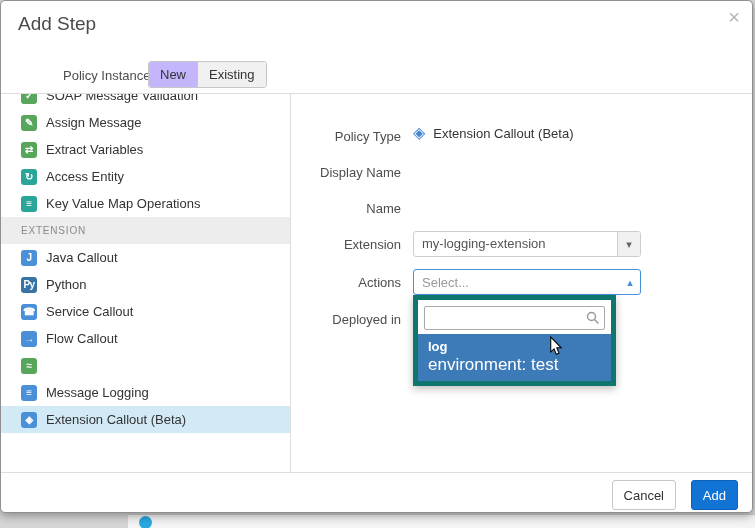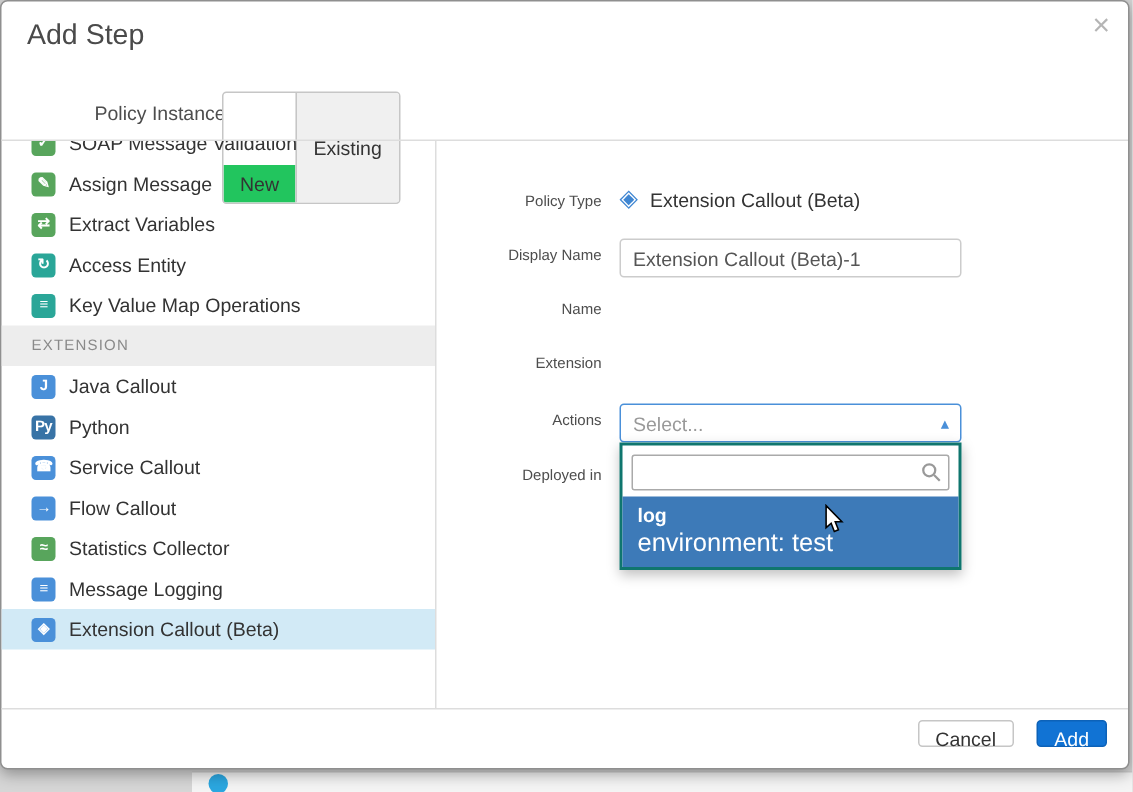--- a/index.html
+++ b/index.html
@@ -22,65 +22,65 @@
     box-shadow:0 3px 10px rgba(0,0,0,.35);
   }
   .dialog-title { position:absolute; left:17px; top:12px; font-size:19px; font-weight:normal; color:#4a4a4a; }
   .close-btn { position:absolute; right:12px; top:6px; font-size:20px; color:#b5b5b5; background:none; border:none; cursor:pointer; line-height:1; }
 
   
   .instance-row { position:absolute; left:0; top:58px; right:16px; height:34px; }
   .instance-label { position:absolute; left:62px; top:9px; font-size:13px; color:#4d4d4d; }
   .segmented { position:absolute; left:147px; top:2px; display:inline-flex; border:1px solid #c6c6c6; border-radius:3px; overflow:hidden; background:#fff; }
   .seg { padding:5px 11px; font-size:13px; color:#333; background:#f0f0f0; border:none; cursor:pointer; font-family:inherit; }
-  .seg.active { background:#22c55e;margin-top:48px; }
+  .seg.active { background:#c4b5fd; }
   .seg + .seg { border-left:1px solid #c6c6c6; }
 
   
   .dlg-body { position:absolute; left:0; top:92px; right:0; bottom:40px; border-top:1px solid #ddd; }
   .sidebar { position:absolute; left:0; top:0; width:290px; height:100%; border-right:1px solid #ddd; overflow:hidden; }
   .list-item { height:27px; display:flex; align-items:center; padding-left:20px; gap:9px; font-size:13px; color:#333; cursor:pointer; white-space:nowrap; }
   .list-item:first-child { margin-top:-12px; }
   .list-item.selected { background:#d2eaf6; }
   .pic {
     flex:0 0 16px; width:16px; height:16px; border-radius:3px;
     color:#fff; font-size:10px; font-weight:bold; line-height:16px; text-align:center;
     letter-spacing:-0.5px;
   }
   .section-head { height:27px; background:#ededed; color:#8a8a8a; font-size:10px; letter-spacing:.8px; display:flex; align-items:center; padding-left:20px; }
 
   
   .form { position:absolute; left:290px; top:0; right:0; height:100%; }
-  .flabel { position:absolute; left:0; width:110px; text-align:right; font-size:10px; color:#4d4d4d; }
+  .flabel { position:absolute; left:0; width:110px; text-align:right; font-size:13px; color:#4d4d4d; }
   .ctrl { position:absolute; left:122px; width:228px; }
   .ptype-value { display:flex; align-items:center; gap:8px; font-size:13px; color:#333; }
   .ptype-icon { color:#3f86d2; font-size:16px; line-height:16px; }
   .txt-input {
     width:228px; height:26px; border:1px solid #ccc; border-radius:3px;
     padding:4px 8px; font-size:13px; color:#555; font-family:inherit; background:#fff;
   }
   .select-box { height:26px; border:1px solid #ccc; border-radius:3px; display:flex; background:#fff; overflow:hidden; cursor:pointer; }
   .select-value { flex:1; padding:4px 8px; font-size:13px; color:#555; white-space:nowrap; overflow:hidden; }
   .select-addon { flex:0 0 23px; background:#f0f0f0; border-left:1px solid #ccc; display:flex; align-items:center; justify-content:center; color:#666; font-size:11px; }
   .combo { height:26px; border:1px solid #4a90d9; border-radius:3px; display:flex; align-items:center; background:#fff; cursor:pointer; }
   .combo-value { flex:1; padding:4px 8px; font-size:13px; color:#999; }
   .combo-caret { flex:0 0 20px; color:#4a90d9; font-size:11px; text-align:center; }
 
   
-  .dd-panel { position:absolute; left:122px; top:201px; width:228px; background:#fff; border:2px solid #0f766e; box-shadow:0 3px 8px rgba(0,0,0,.25); z-index:5; }
+  .dd-panel { position:absolute; left:122px; top:201px; width:203px; background:#fff; border:5px solid #0f766e; box-shadow:0 3px 8px rgba(0,0,0,.25); z-index:5; }
   .dd-search { position:relative; margin:6px 6px 4px; }
   .dd-search input { width:100%; height:24px; border:1px solid #aaa; border-radius:2px; padding:3px 24px 3px 6px; font-size:13px; font-family:inherit; color:#333; }
   .search-ic { position:absolute; right:5px; top:5px; }
   .dd-opts { background:#3d7ab8; padding:4px 10px 7px; cursor:pointer; }
   .opt-title { font-weight:bold; font-size:13px; color:#fff; line-height:18px; }
   .opt-sub { font-size:17px; color:#fff; line-height:18px; }
 
   
   .footer { position:absolute; left:0; right:0; bottom:0; height:40px; border-top:1px solid #ddd; }
-  .btn { position:absolute; top:7px; height:18px; font-size:13px; border-radius:3px; padding:4px 11px; cursor:pointer; font-family:inherit; }
+  .btn { position:absolute; top:7px; height:30px; font-size:13px; border-radius:3px; padding:4px 11px; cursor:pointer; font-family:inherit; }
   .btn-cancel { right:76px; background:#fff; border:1px solid #c6c6c6; color:#333; }
   .btn-add { right:14px; background:#1173d4; border:1px solid #0d62b8; color:#fff; }
 
   
   .cursor { position:absolute; left:549px; top:336px; z-index:10; }
 </style>
 </head>
 <body>
 
 <div class="backdrop">
@@ -139,21 +139,20 @@
       <div class="list-item">
         <span class="pic" style="background: rgb(74, 144, 217);">☎</span>
         <span>Service Callout</span>
       </div>
       <div class="list-item">
         <span class="pic" style="background: rgb(74, 144, 217);">→</span>
         <span>Flow Callout</span>
       </div>
       <div class="list-item">
         <span class="pic" style="background: rgb(88, 165, 92);">≈</span>
-        <span>Statistics Collector</span>
       </div>
       <div class="list-item">
         <span class="pic" style="background: rgb(74, 144, 217);">≡</span>
         <span>Message Logging</span>
       </div>
       <div class="list-item selected">
         <span class="pic" style="background: rgb(74, 144, 217);">◈</span>
         <span>Extension Callout (Beta)</span>
       </div>
 
@@ -161,25 +160,28 @@
 
     <div class="form">
 
       <span class="flabel" style="top:35px">Policy Type</span>
       <div class="ctrl ptype-value" style="top:31px">
         <span class="ptype-icon">◈</span>
         <span>Extension Callout (Beta)</span>
       </div>
 
       <span class="flabel" style="top:71px">Display Name</span>
-      <input class="ctrl txt-input" style="top: 65px;" value="Extension Callout (Beta)-1">
 
       <span class="flabel" style="top:107px">Name</span>
 
       <span class="flabel" style="top:143px">Extension</span>
+      <div class="ctrl select-box" style="top:137px">
+        <span class="select-value">my-logging-extension</span>
+        <span class="select-addon">▾</span>
+      </div>
 
       <span class="flabel" style="top:181px">Actions</span>
       <div class="ctrl combo" style="top:175px">
         <span class="combo-value">Select...</span>
         <span class="combo-caret">▴</span>
       </div>
 
       <span class="flabel" style="top:218px">Deployed in</span>
 
       <div class="dd-panel">

